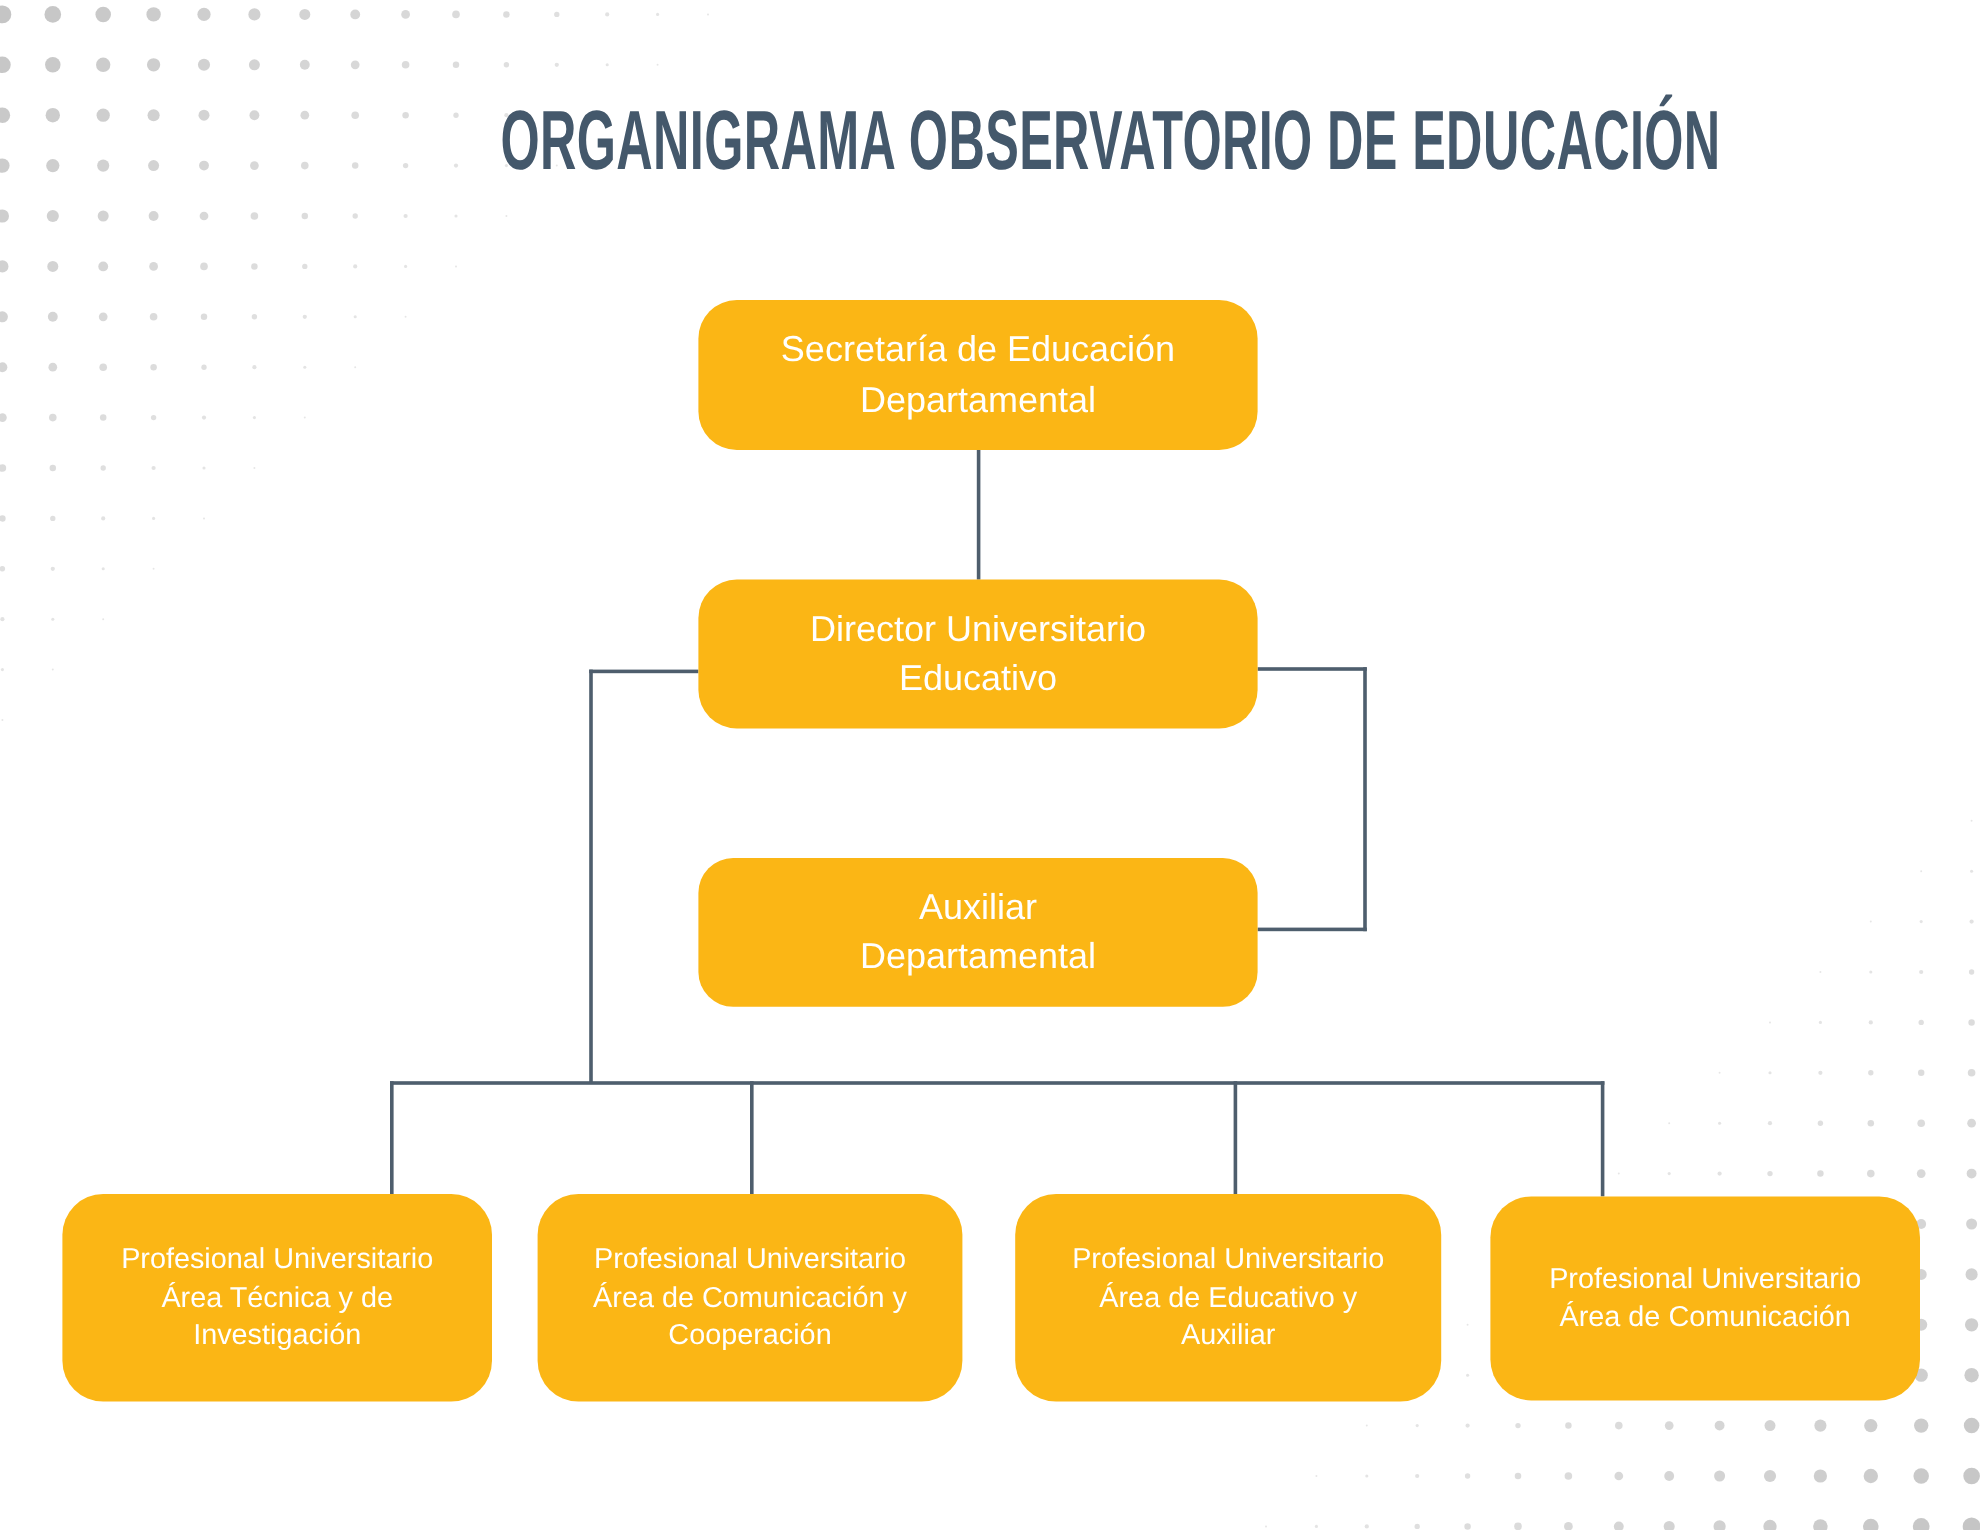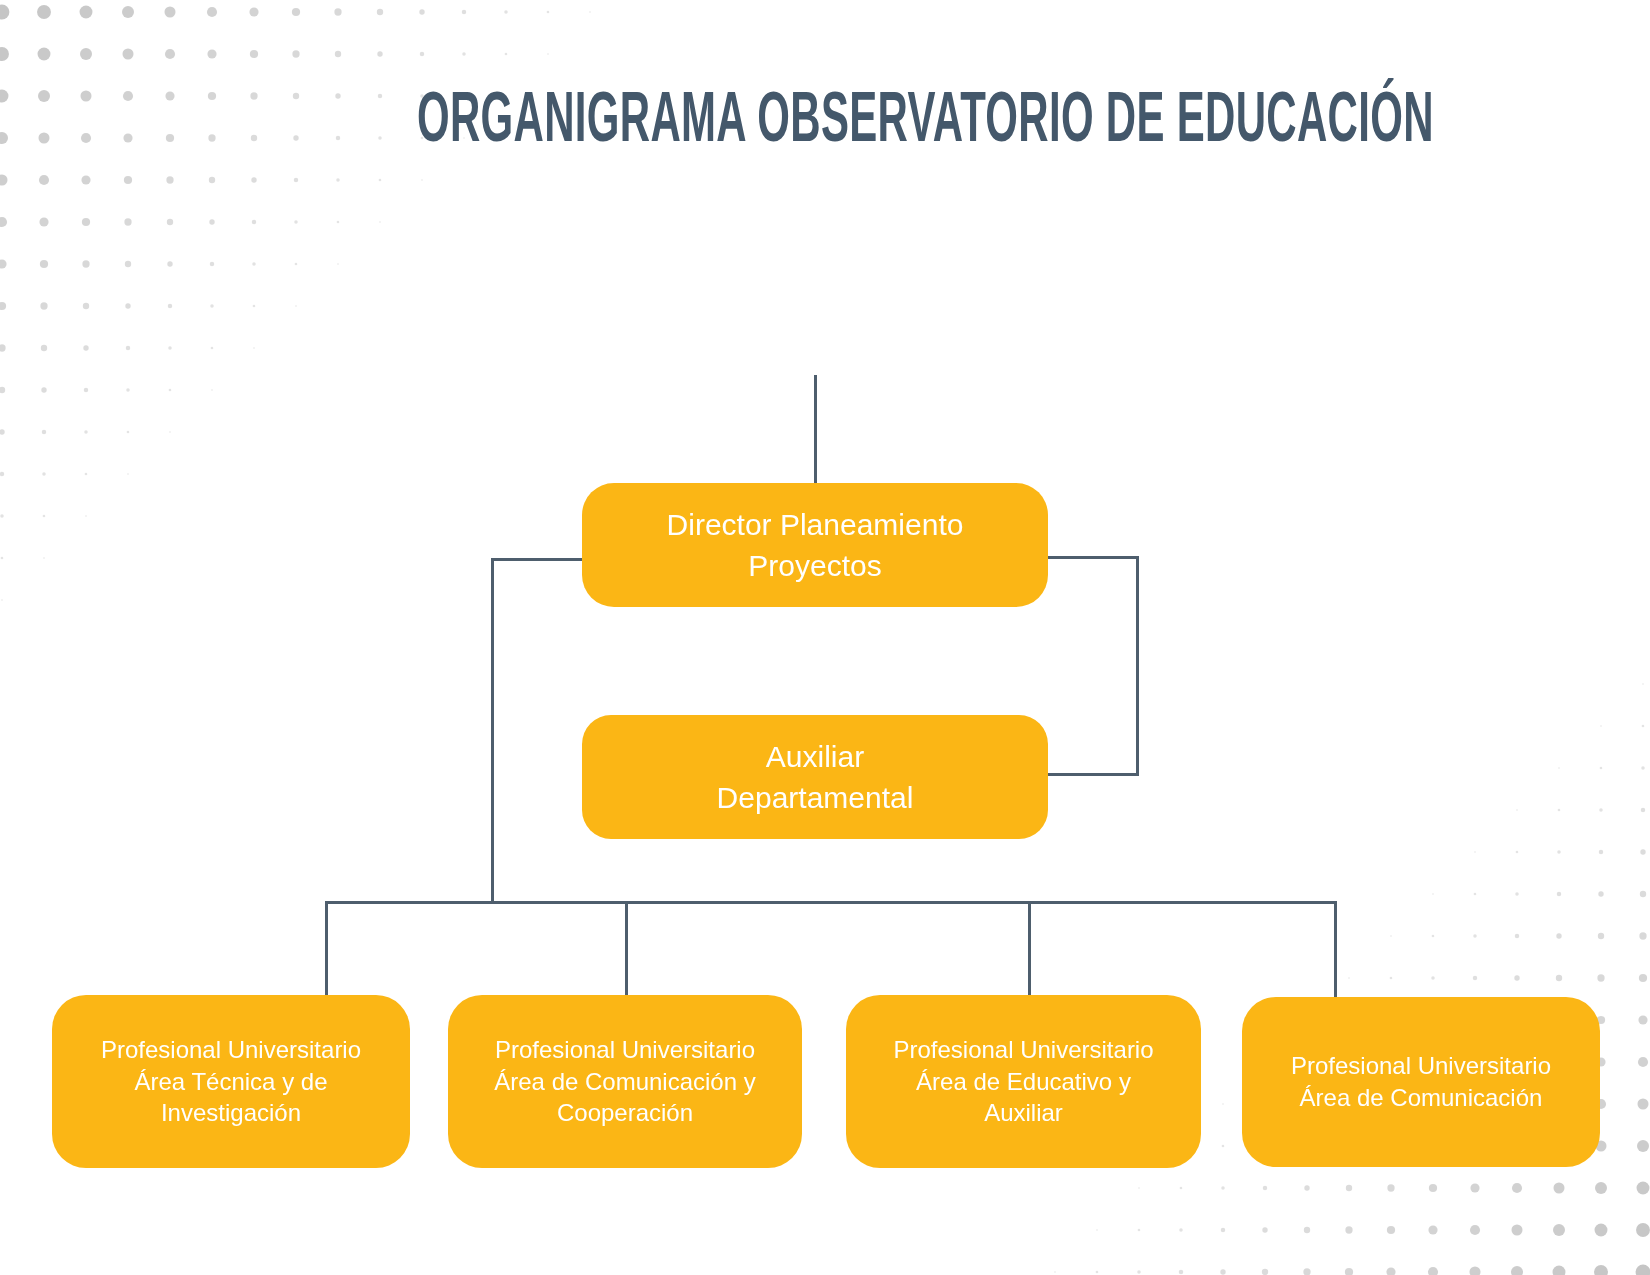--- a/index.html
+++ b/index.html
@@ -334,24 +334,28 @@
   <div class="conn" style="left:491px; top:558px; width:3px; height:345px;"></div>
   <div class="conn" style="left:1048px; top:556px; width:91px; height:3px;"></div>
   <div class="conn" style="left:1136px; top:556px; width:3px; height:220px;"></div>
   <div class="conn" style="left:1048px; top:773px; width:91px; height:3px;"></div>
   <div class="conn" style="left:325px; top:901px; width:1012px; height:3px;"></div>
   <div class="conn" style="left:325px; top:901px; width:3px; height:94px;"></div>
   <div class="conn" style="left:625px; top:901px; width:3px; height:94px;"></div>
   <div class="conn" style="left:1028px; top:901px; width:3px; height:94px;"></div>
   <div class="conn" style="left:1334px; top:901px; width:3px; height:96px;"></div>
 
+  <div class="node node-mid" style="top:250px; height:125px;">
+    <span class="node-line">Secretaría de Educación</span>
+    <span class="node-line">Departamental</span>
+  </div>
 
   <div class="node node-mid" style="top:483px;">
-    <span class="node-line">Director Planeamiento</span>
-    <span class="node-line">Proyectos</span>
+    <span class="node-line">Director Universitario</span>
+    <span class="node-line">Educativo</span>
   </div>
 
   <div class="node node-mid" style="top:715px;border-radius:29px;">
     <span class="node-line">Auxiliar</span>
     <span class="node-line">Departamental</span>
   </div>
 
   <div class="node node-sm" style="left:52px; top:995px; width:358px;">
     <span class="node-line">Profesional Universitario</span>
     <span class="node-line">Área Técnica y de</span>

